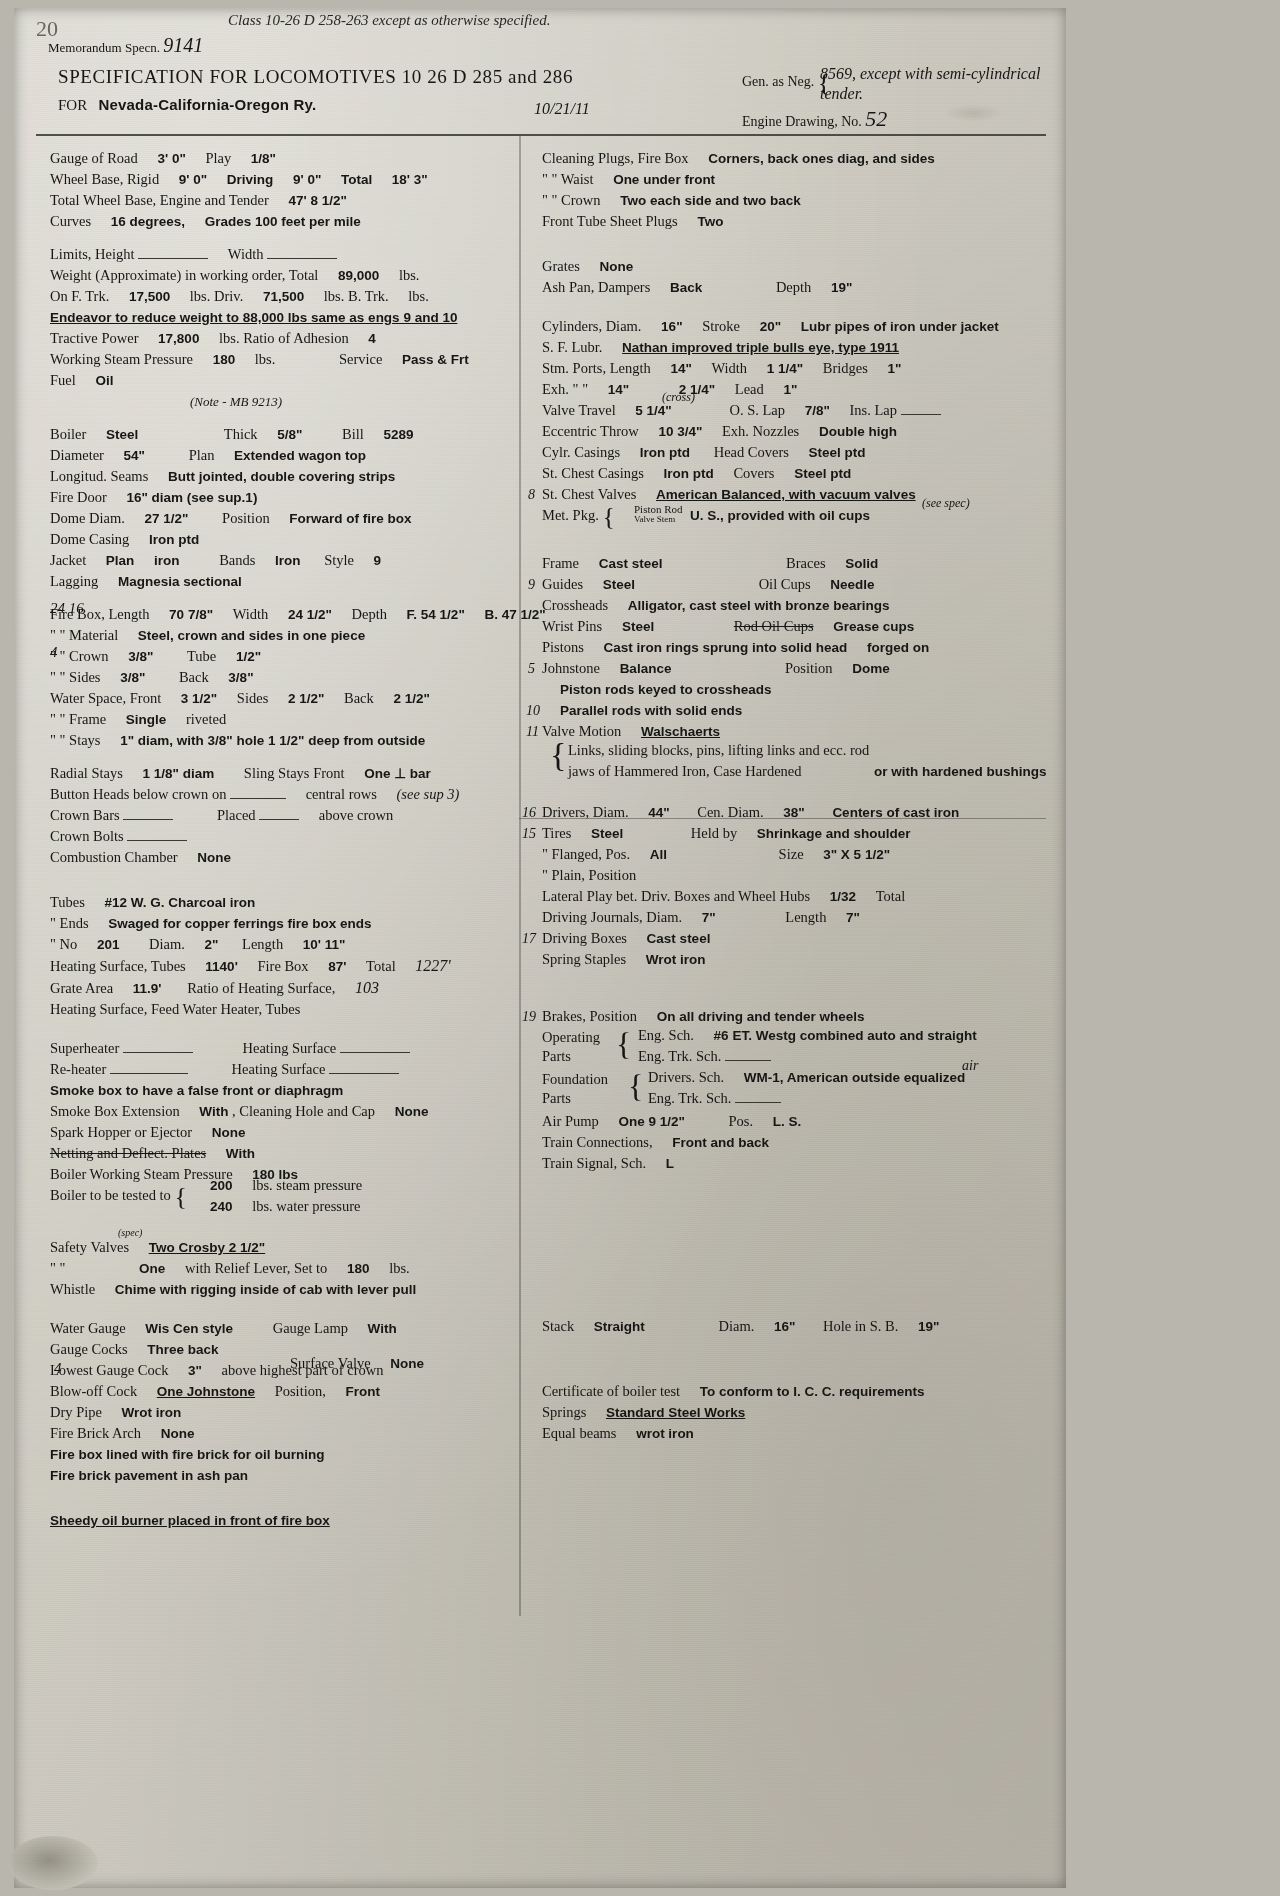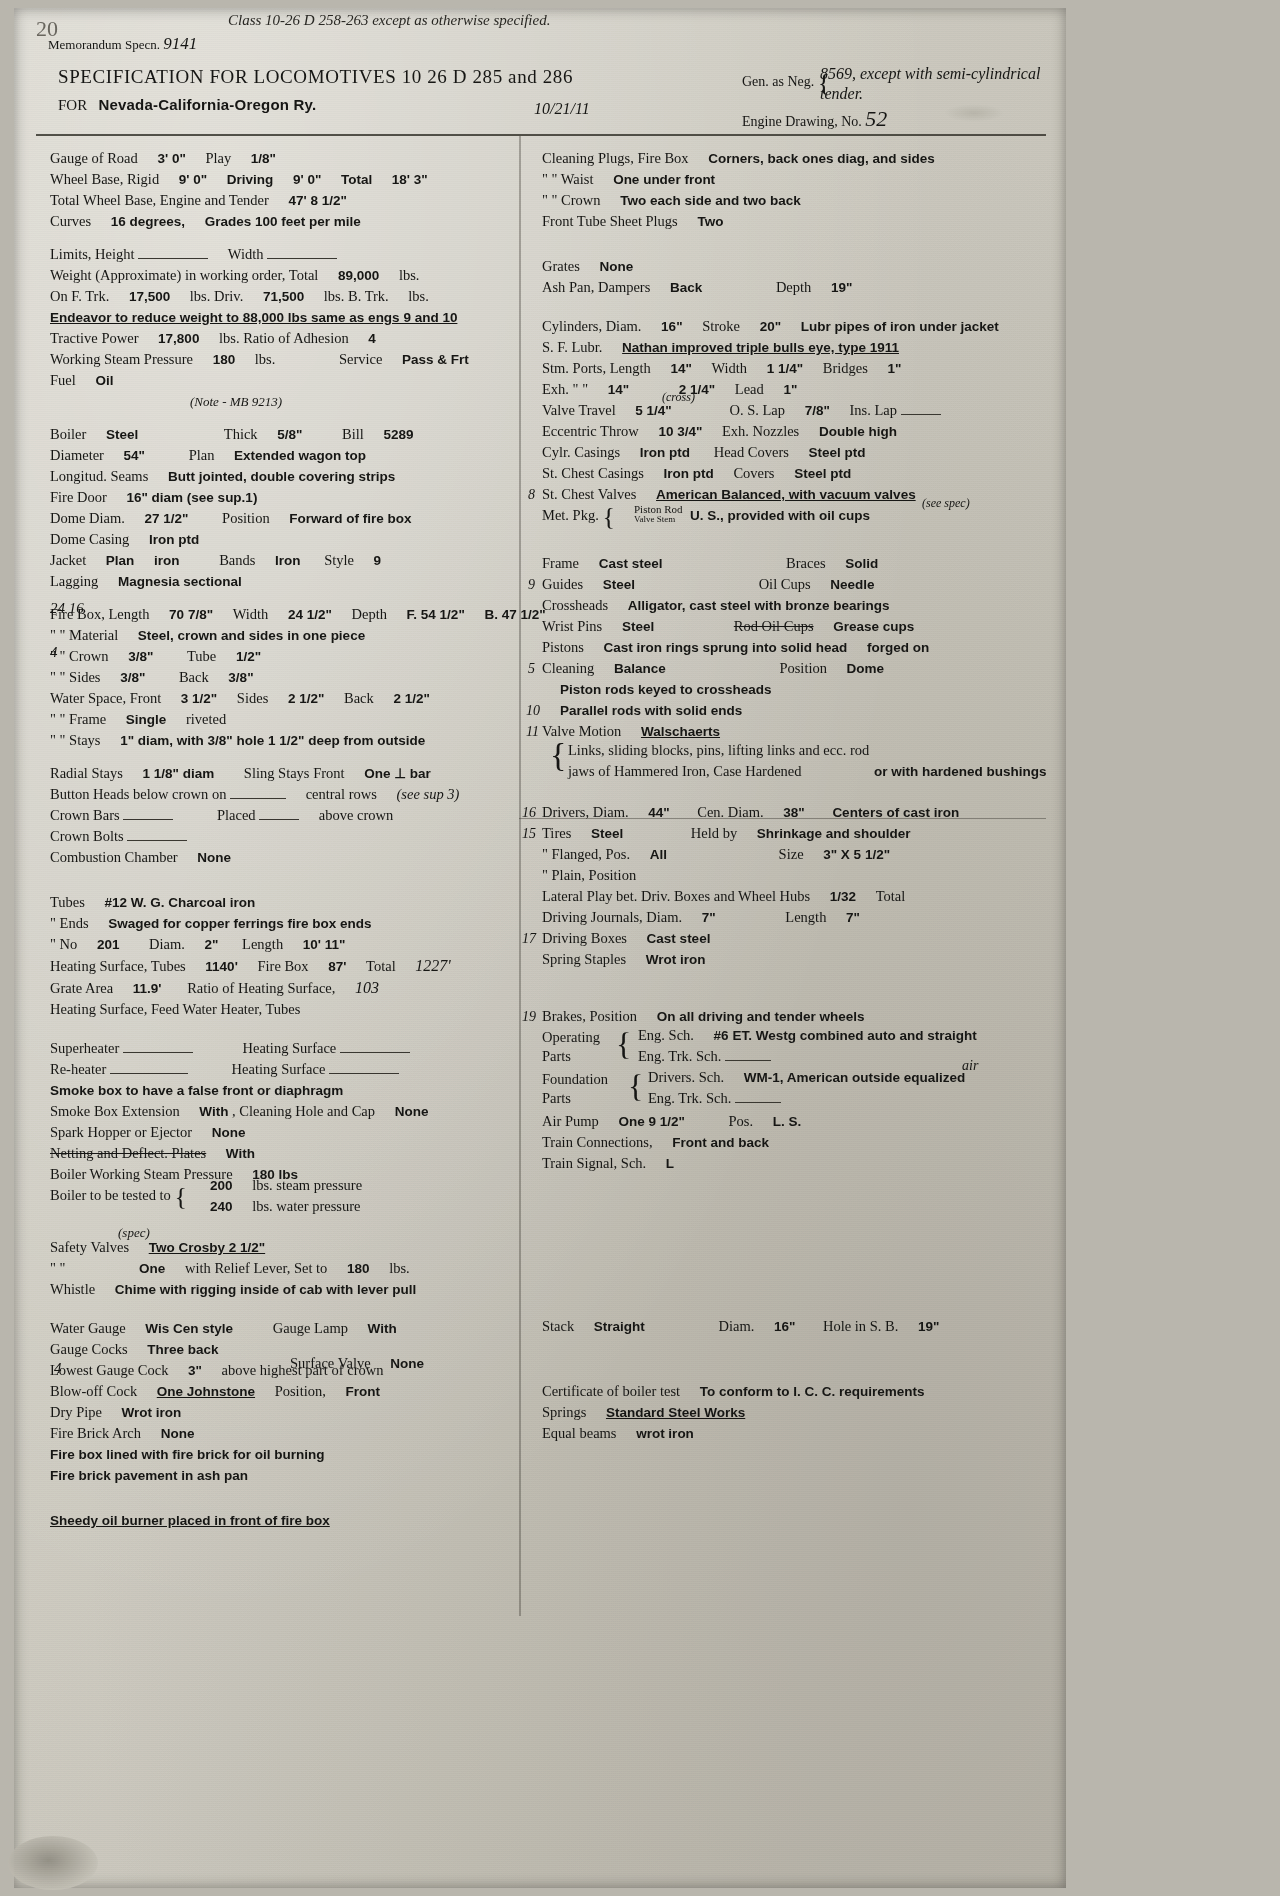--- a/index.html
+++ b/index.html
@@ -29,21 +29,21 @@
   }
   .smudge{position:absolute;border-radius:50%;pointer-events:none;}
   .typed{font-family:"Liberation Sans", sans-serif;font-weight:bold;letter-spacing:.2px;}
   .print{font-family:"Liberation Serif", serif;}
   .hand{font-family:"Liberation Serif", serif;font-style:italic;}
   .u{text-decoration:underline;}
   .strike{text-decoration:line-through;}
   
   .pagenum{position:absolute;left:22px;top:8px;font-size:22px;color:#6a6760;font-family:"Liberation Serif",serif;}
   .memo{position:absolute;left:34px;top:26px;font-size:13px;}
-  .memoval{font-style:italic;font-size:17px;}
+  .memoval{font-style:italic;font-size:20px;}
   .topnote{position:absolute;left:214px;top:4px;font-size:15px;font-style:italic;color:#2b2a26;}
   .title{position:absolute;left:44px;top:58px;font-size:19px;letter-spacing:.6px;}
   .forline{position:absolute;left:44px;top:88px;font-size:15px;}
   .datestamp{position:absolute;left:520px;top:92px;font-size:16px;font-style:italic;}
   .genneg{position:absolute;left:728px;top:66px;font-size:14px;}
   .engdraw{position:absolute;left:728px;top:98px;font-size:14px;}
   .brace{position:absolute;left:806px;top:56px;font-size:16px;font-style:italic;line-height:1.25;}
   .rule{position:absolute;left:22px;top:126px;width:1010px;height:2px;background:#3b3933;opacity:.85;}
   .midrule{position:absolute;left:505px;top:128px;width:2px;height:1480px;background:#3b3933;opacity:.35;}
   .botrule{position:absolute;left:505px;top:810px;width:527px;height:1px;background:#3b3933;opacity:.45;}
@@ -418,21 +418,21 @@
       </span>
       <span style="position:absolute;left:160px;top:11px;">
         <span class="val">240</span>
         <span class="q"></span><span class="lbl">lbs. water pressure</span>
       </span>
     </div>
 
     <div class="gap"></div>
 
     <div class="row">
-      <span class="hand" style="position:absolute;left:68px;top:-15px;font-size:13px;">(spec)</span>
+      <span class="hand" style="position:absolute;left:68px;top:-15px;font-size:10px;">(spec)</span>
       <span class="lbl">Safety Valves</span>
       <span class="q"></span><span class="val u">Two Crosby 2 1/2"</span>
     </div>
 
     <div class="row">
       <span class="lbl">"        "</span>
       <span style="display:inline-block;width:70px"></span><span class="val">One</span>
       <span class="q"></span><span class="lbl">with Relief Lever, Set to</span>
       <span class="q"></span><span class="val">180</span>
       <span class="q"></span><span class="lbl">lbs.</span>
@@ -650,21 +650,21 @@
     </div>
 
     <div class="row">
       <span class="lbl">Pistons</span>
       <span class="q"></span><span class="val">Cast iron rings sprung into solid head</span>
       <span class="q"></span><span class="val">forged on</span>
     </div>
 
     <div class="row">
       <span class="hand" style="position:absolute;left:-14px;top:0;font-size:14px;">5</span>
-      <span class="lbl">Cleaning</span>
+      <span class="lbl">Johnstone</span>
       <span class="q"></span><span class="val">Balance</span>
       <span style="display:inline-block;width:110px"></span><span class="lbl">Position</span>
       <span class="q"></span><span class="val">Dome</span>
     </div>
 
     <div class="row" style="padding-left:18px;">
       <span class="val">Piston rods keyed to crossheads</span>
     </div>
 
     <div class="row">

